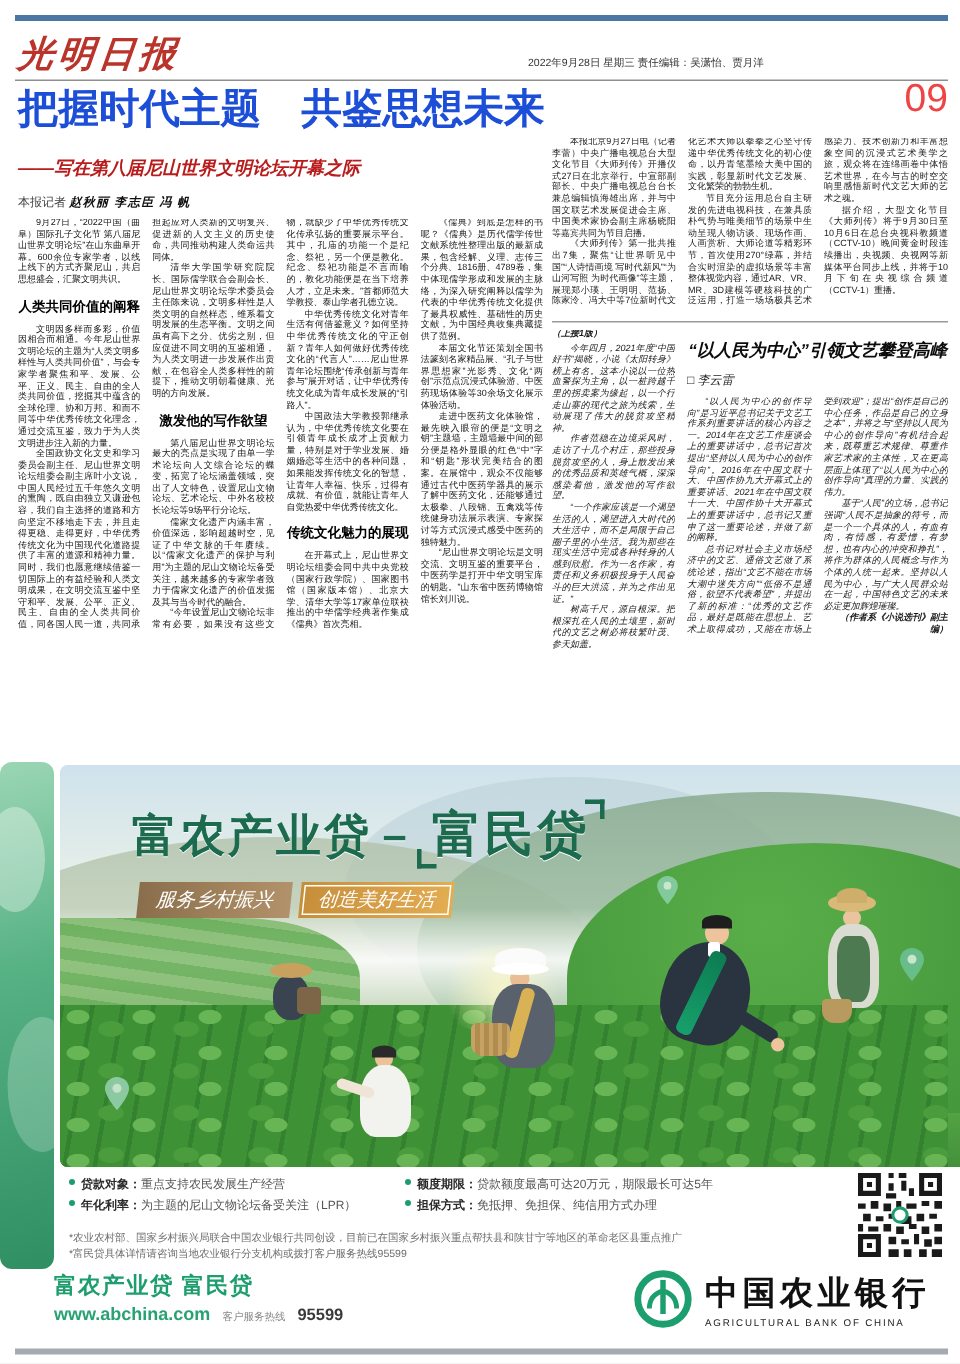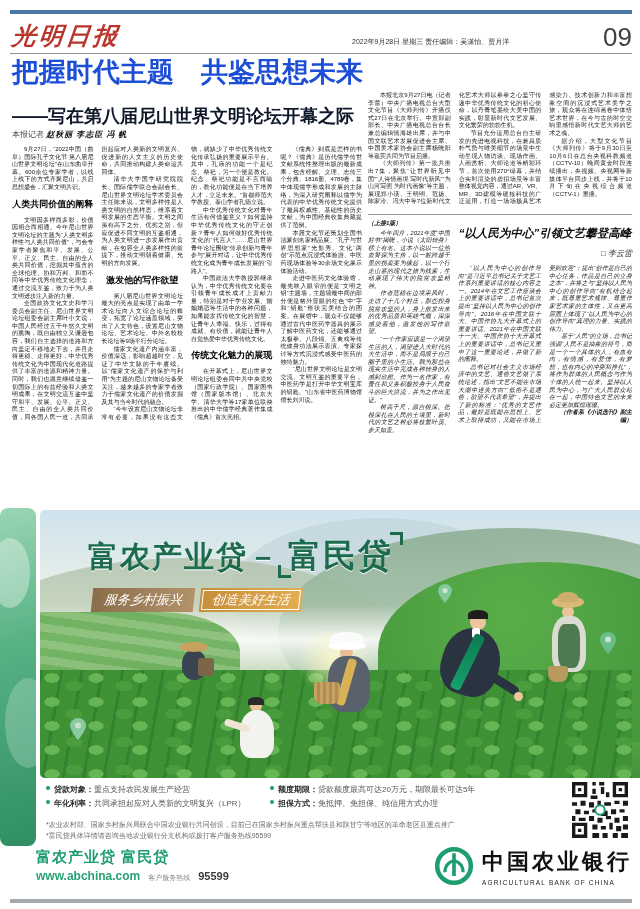--- a/index.html
+++ b/index.html
@@ -5,46 +5,46 @@
   html,body{margin:0;padding:0;background:#e9e9e9;}
   .page{position:relative;width:640px;height:909px;background:#ffffff;margin:0 auto;overflow:hidden;
         font-family:"Liberation Sans",sans-serif;color:#1a1a1a;}
   
   .topbar{position:absolute;left:10px;top:10px;width:622px;height:4px;background:#4a78a6;}
   .logo{position:absolute;left:12px;top:20px;font-family:"DejaVu Serif",serif;font-style:italic;
         font-weight:bold;font-size:24px;color:#b9342b;letter-spacing:3px;transform:skewX(-6deg);}
   .dateline{position:absolute;top:37px;left:352px;width:160px;font-size:7px;color:#333;white-space:nowrap;}
   .sectionwrap{position:absolute;top:22px;right:8px;display:flex;align-items:flex-end;gap:6px;}
   .sectionname{font-size:27px;font-weight:bold;color:#1d5da8;letter-spacing:1px;}
-  .pagenum{font-size:26px;color:#404040;}
+  .pagenum{font-size:26px;color:#ef4444;margin-top:28px;}
   .headrule{position:absolute;left:10px;top:53px;width:622px;height:1px;background:#8f8f8f;}
   
   .m-headline{position:absolute;left:12px;top:54px;width:352px;font-size:27px;font-weight:bold;
               color:#1d4ed8;white-space:nowrap;letter-spacing:0;}
-  .m-sub{position:absolute;left:12px;top:104px;width:352px;font-size:18px;font-weight:bold;color:#0f172a;}
+  .m-sub{position:absolute;left:12px;top:104px;width:352px;font-size:12px;font-weight:bold;color:#b91c1c;font-style:italic;}
   .m-byline{position:absolute;left:12px;top:129px;font-size:8px;color:#444;}
   .m-byline b{font-family:"Liberation Serif",serif;font-style:italic;color:#111;letter-spacing:1px;}
   .m-body{position:absolute;left:12px;top:146px;width:350px;height:360px;overflow:hidden;
           column-count:4;column-gap:8px;font-size:6px;line-height:7.6px;text-align:justify;color:#161616;}
   .m-body p{margin:0;text-indent:2em;}
   .m-body h3{font-size:9px;line-height:11px;text-align:center;margin:7px 0;color:#000;}
   
   .r1-headline{position:absolute;left:368px;top:64px;width:264px;font-size:16px;font-weight:bold;
                text-align:center;white-space:nowrap;color:#0c0c0c;}
   .r1-body{position:absolute;left:368px;top:92px;width:264px;height:118px;overflow:hidden;
            column-count:3;column-gap:8px;font-size:6px;line-height:7.6px;text-align:justify;}
   .r1-body p{margin:0;text-indent:2em;}
   .r-divider{position:absolute;left:368px;top:214px;width:264px;height:1px;background:#9a9a9a;}
   .r2-wrap{position:absolute;left:368px;top:220px;width:264px;height:286px;display:flex;gap:8px;font-style:italic;}
   .r2-left{width:82px;height:286px;overflow:hidden;font-size:6px;line-height:7.6px;text-align:justify;}
   .r2-left p{margin:0;text-indent:2em;}
   .r2-left .cont{font-weight:bold;text-indent:0;margin-bottom:2px;}
   .r2-right{width:174px;}
   .r2-headline{font-size:11.5px;font-weight:bold;text-align:center;white-space:nowrap;margin-top:6px;color:#0c0c0c;}
-  .r2-author{font-size:8px;text-align:right;margin:7px 0 6px 0;color:#222;}
+  .r2-author{font-size:8px;text-align:left;margin:7px 0 6px 0;color:#222;}
   .r2-body{height:236px;overflow:hidden;column-count:2;column-gap:8px;font-size:6px;line-height:7.6px;text-align:justify;}
   .r2-body p{margin:0;text-indent:2em;}
   .r2-body .sig{text-indent:0;text-align:right;font-weight:bold;}
   
   .ad-strip{position:absolute;left:0;top:508px;width:36px;height:338px;border-radius:8px;
             background:linear-gradient(165deg,#9bd6b4 0%,#57b284 40%,#2f8f63 100%);overflow:hidden;}
   .ad-strip .blob1{position:absolute;left:-10px;top:30px;width:40px;height:70px;border-radius:50%;background:rgba(255,255,255,.35);}
   .ad-strip .blob2{position:absolute;left:5px;top:170px;width:46px;height:90px;border-radius:50%;background:rgba(255,255,255,.22);}
   .ad-img{position:absolute;left:40px;top:510px;width:618px;height:268px;border-radius:5px;overflow:hidden;
           background:linear-gradient(180deg,#cfe2ec 0%,#e6efe9 28%,#f3f6ee 44%,#dcead5 55%,#9fc98b 70%,#57a546 84%,#43913a 100%);}
@@ -86,21 +86,21 @@
   .d-item .dot{display:inline-block;width:4px;height:4px;border-radius:50%;background:#1d9e6e;
                margin-right:4px;vertical-align:2px;}
   .fnote{position:absolute;font-size:7px;color:#6d6d6d;white-space:nowrap;}
   .qr{position:absolute;right:4px;top:2px;width:56px;height:56px;background:#fff;}
   
   .prodline{position:absolute;left:36px;top:848px;font-size:15px;font-weight:bold;color:#1d9e6e;letter-spacing:1px;}
   .webrow{position:absolute;left:36px;top:869px;display:flex;align-items:baseline;gap:8px;}
   .weburl{font-size:12px;font-weight:bold;color:#28a274;}
   .hotlbl{font-size:7px;color:#888;}
   .hotnum{font-size:11px;font-weight:bold;color:#3a3a3a;}
-  .banklogo{position:absolute;right:8px;top:846px;display:flex;align-items:center;gap:8px;}
+  .banklogo{position:absolute;right:20px;top:846px;display:flex;align-items:center;gap:8px;}
   .bank-text{display:flex;flex-direction:column;}
   .bank-cn{font-family:"Liberation Serif",serif;font-weight:bold;font-size:22px;color:#111;
            letter-spacing:3px;white-space:nowrap;}
   .bank-en{font-size:6.5px;color:#222;letter-spacing:1.2px;margin-top:2px;}
   .bottombar{position:absolute;left:10px;top:899px;width:622px;height:4px;background:#a4aab0;}
 </style>
 </head>
 <body>
 
 <div class="page">
@@ -239,21 +239,21 @@
       <path d="M8 0C3.6 0 0 3.4 0 7.6 0 13 8 22 8 22s8-9 8-14.4C16 3.4 12.4 0 8 0z" fill="#6fc49c"></path>
         <circle cx="8" cy="7.5" r="3" fill="#e9f7f0"></circle>
     </svg>
   </div>
 
   <div class="ad-info">
     <div class="d-item" style="left:6px;top:4px;">
       <span class="dot"></span><b>贷款对象：</b><span>重点支持农民发展生产经营</span>
     </div>
     <div class="d-item" style="left:6px;top:18px;">
-      <span class="dot"></span><b>年化利率：</b><span>共同承担起应对人类新的文明复兴（LPR）</span>
+      <span class="dot"></span><b>年化利率：</b><span>为主题的尼山文物论坛备受关注（LPR）</span>
     </div>
     <div class="d-item" style="left:230px;top:4px;">
       <span class="dot"></span><b>额度期限：</b><span>贷款额度最高可达20万元，期限最长可达5年</span>
     </div>
     <div class="d-item" style="left:230px;top:18px;">
       <span class="dot"></span><b>担保方式：</b><span>免抵押、免担保、纯信用方式办理</span>
     </div>
     <div class="fnote" style="left:6px;top:40px;">*农业农村部、国家乡村振兴局联合中国农业银行共同创设，目前已在国家乡村振兴重点帮扶县和陕甘宁等地区的革命老区县重点推广</div>
     <div class="fnote" style="left:6px;top:51px;">*富民贷具体详情请咨询当地农业银行分支机构或拨打客户服务热线95599</div>
     <svg class="qr" viewBox="0 0 33 33">

